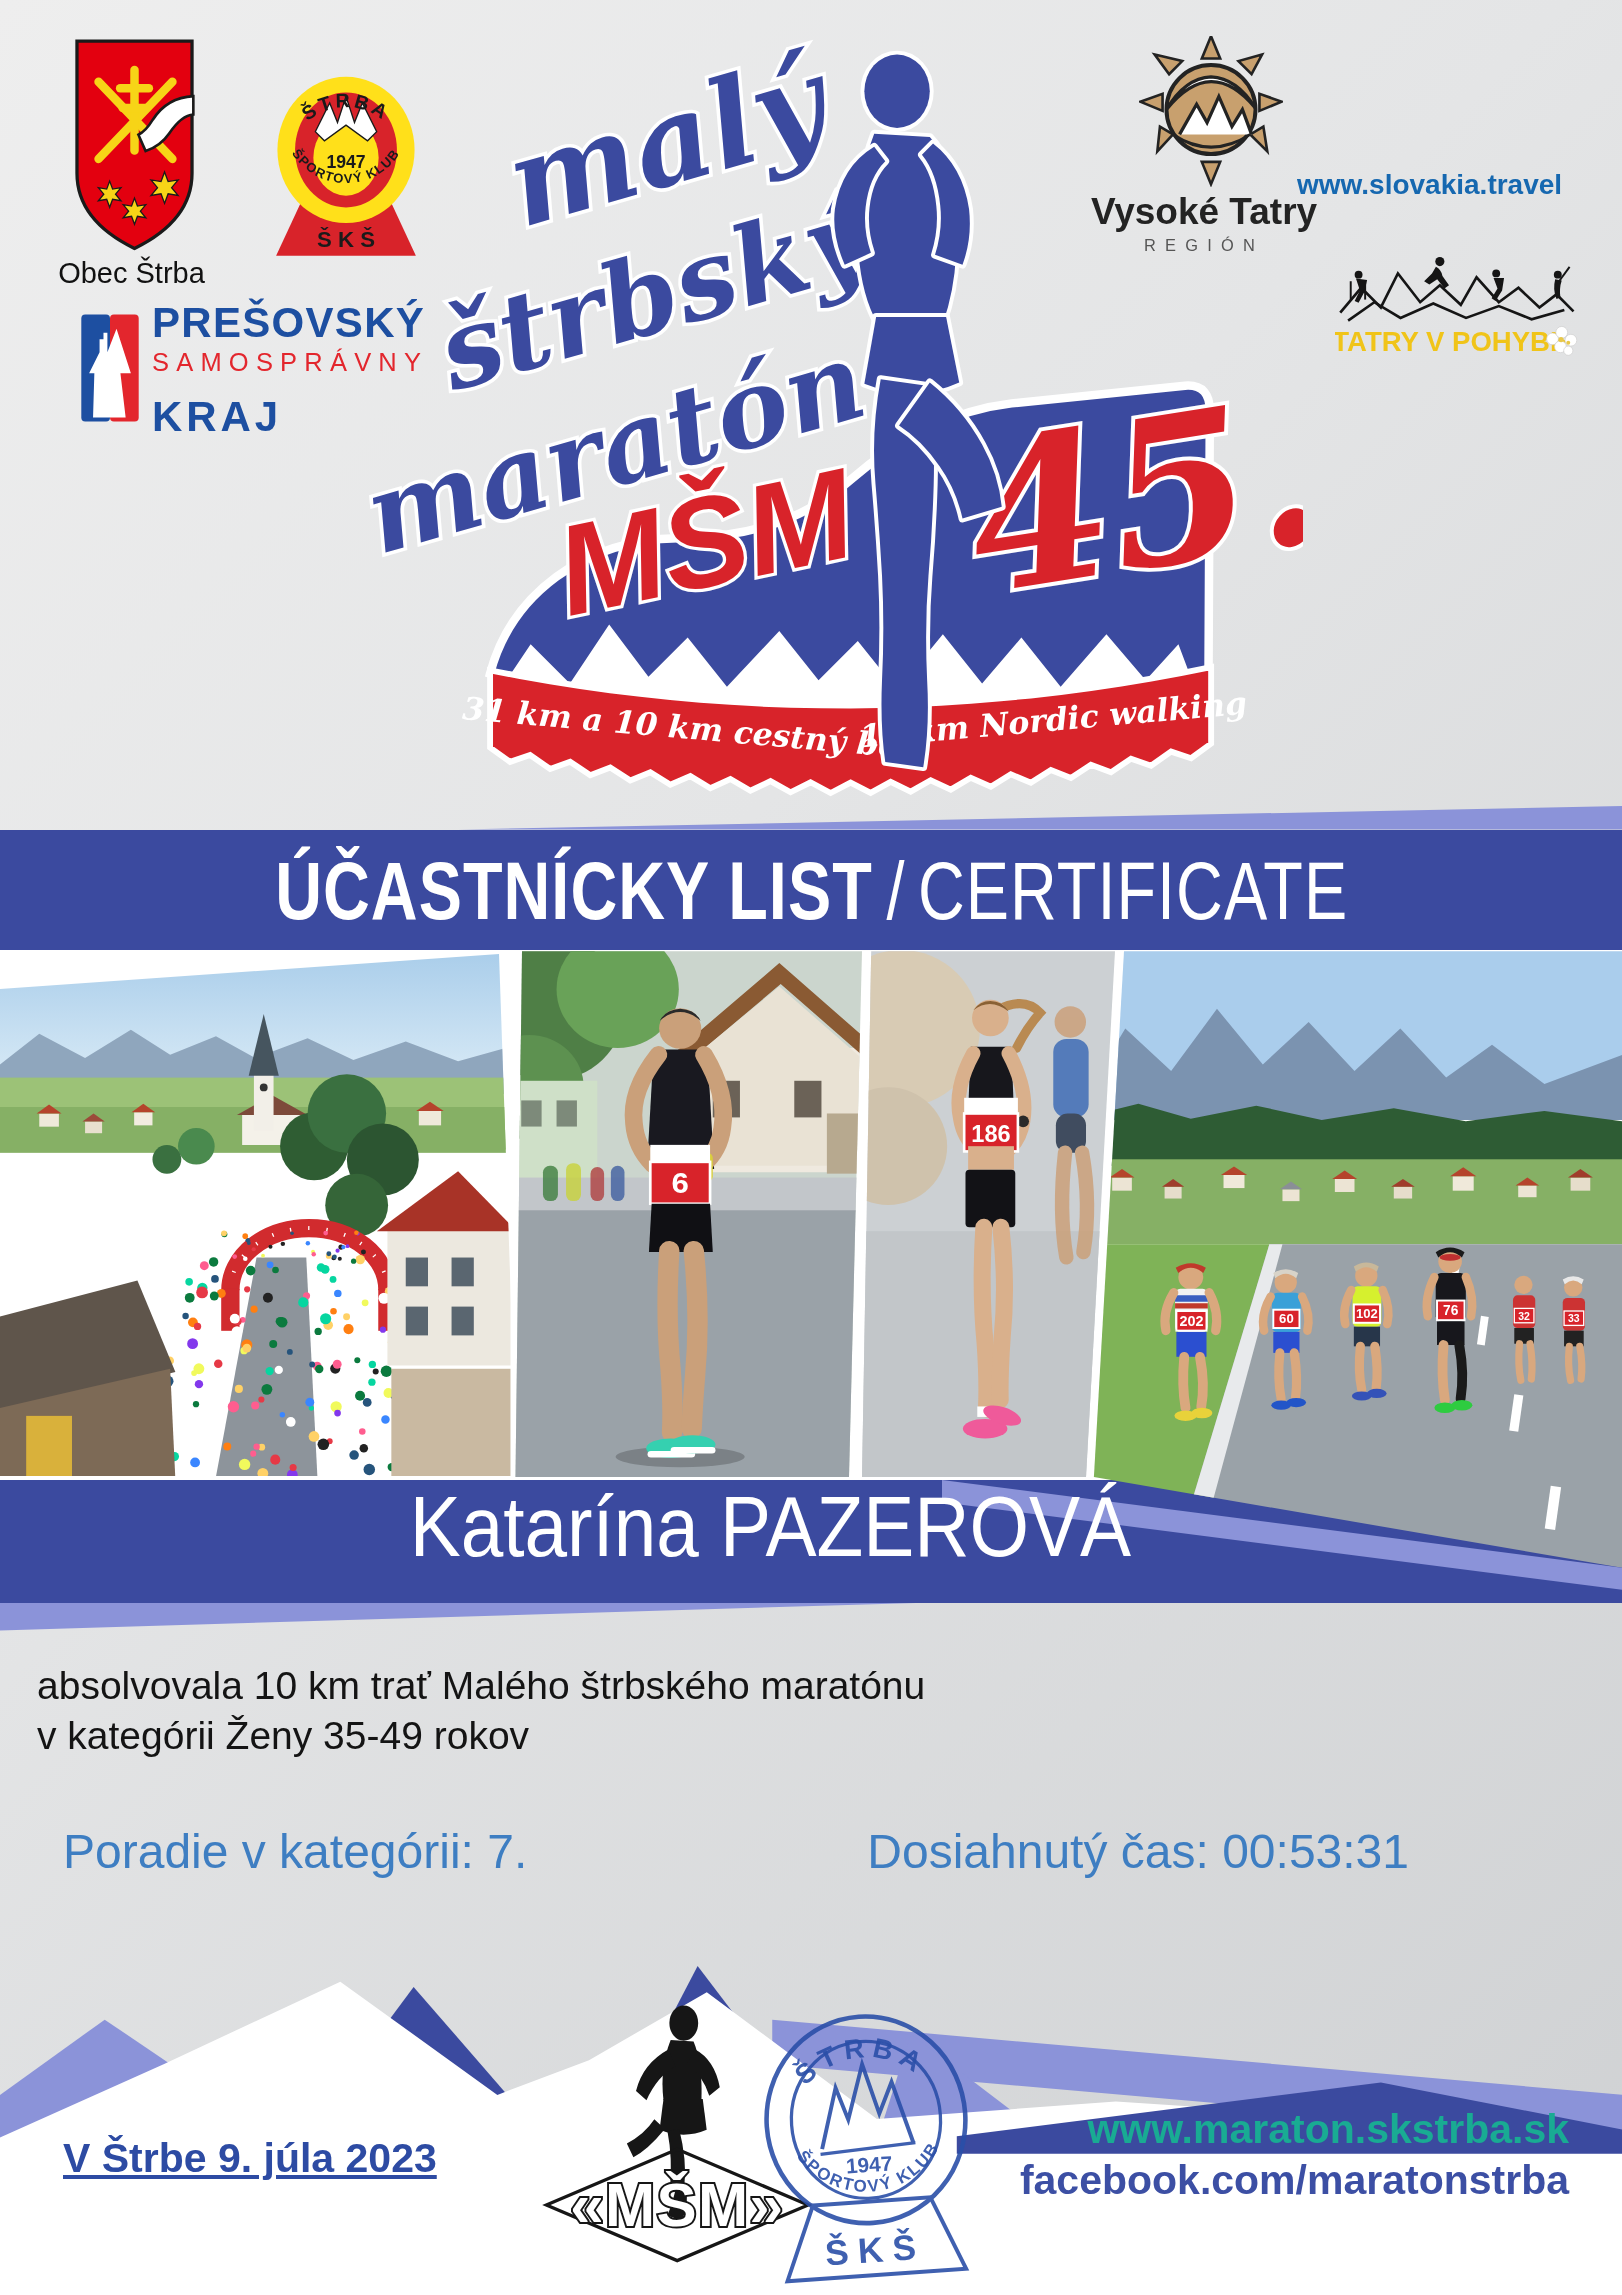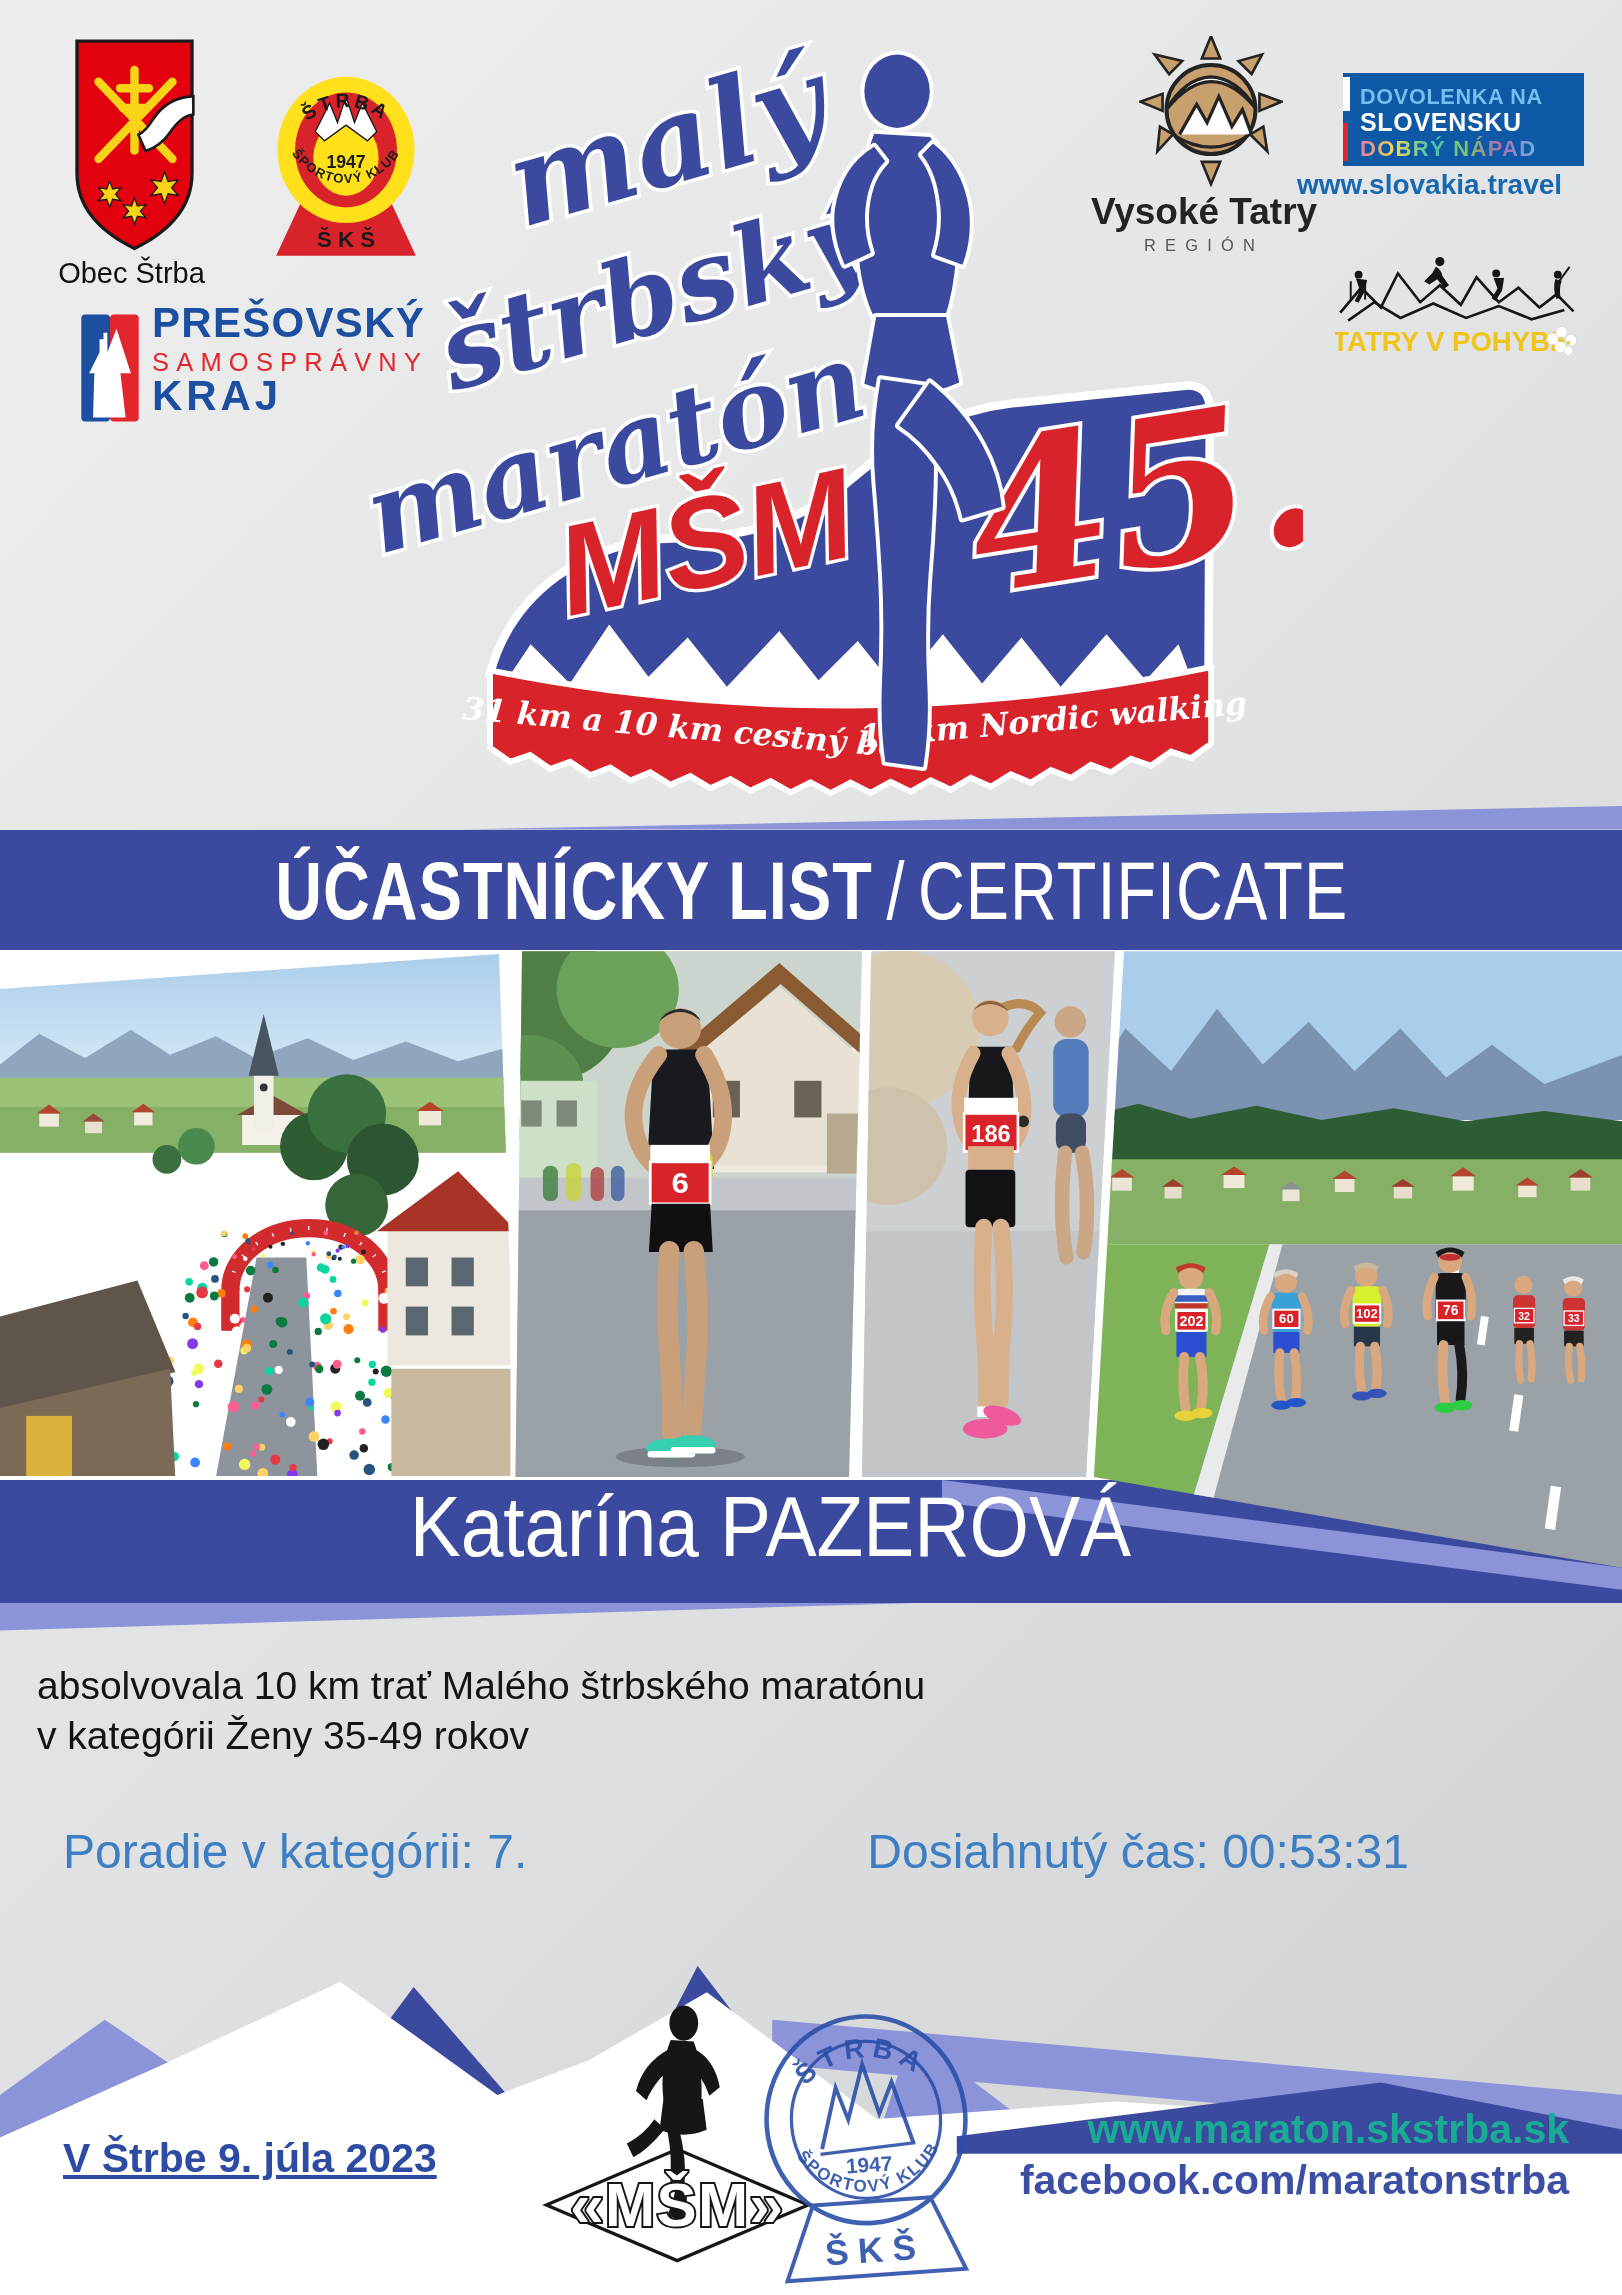--- a/index.html
+++ b/index.html
@@ -7,21 +7,21 @@
         background:linear-gradient(135deg,#eeeeee 0%,#e4e5e6 40%,#cfd1d3 100%);
         font-family:"Liberation Sans",sans-serif;}
   .abs{position:absolute;}
   .nowrap{white-space:nowrap;}
 
   
   .obec-label{left:56px;top:257px;width:151px;text-align:center;font-size:29px;color:#111;}
   .psk-text{left:152px;top:302px;line-height:1;}
   .psk-l1{font-size:42px;font-weight:bold;color:#1d4fa1;letter-spacing:1.3px;}
   .psk-l2{font-size:25.5px;color:#e3262d;letter-spacing:7.2px;margin-top:5.9px;}
-  .psk-l3{font-size:42px;font-weight:bold;color:#1d4fa1;letter-spacing:3.9px;margin-top:0;}
+  .psk-l3{font-size:42px;font-weight:bold;color:#1d4fa1;letter-spacing:3.9px;margin-top:21px;}
   .vt-name{left:1086px;top:191px;width:236px;text-align:center;font-size:37px;font-weight:bold;color:#232323;}
   .vt-region{left:1086px;top:236px;width:236px;text-align:center;font-size:16.4px;letter-spacing:9.2px;color:#555;}
   .dov-box{left:1343px;top:73px;width:241px;height:93px;background:#0d59a5;}
   .dov-l1{position:absolute;left:17px;top:10.5px;font-size:21.6px;font-weight:bold;color:#74bfed;letter-spacing:0.7px;}
   .dov-l2{position:absolute;left:17px;top:35px;font-size:25px;font-weight:bold;color:#ffffff;letter-spacing:0.7px;}
   .dov-l3{position:absolute;left:17px;top:63px;font-size:22px;font-weight:bold;letter-spacing:1.3px;
           background:linear-gradient(90deg,#e87aa0,#f2d94e,#46c3b2,#7cc46a,#b06ab3,#6ab4e8);
           -webkit-background-clip:text;background-clip:text;color:transparent;}
   .dov-sq{position:absolute;left:0;top:3.9px;width:6.5px;height:34px;background:#fff;}
   .dov-red{position:absolute;left:0;bottom:5.2px;width:5.2px;height:38px;background:#e3262d;}
@@ -168,27 +168,20 @@
       </g>
       <circle cx="110" cy="112" r="68" fill="#c8a06e" stroke="#232323" stroke-width="6"></circle>
       <path d="M42,112 Q110,28 178,110 Q150,64 110,62 Q70,64 42,112 Z" fill="#ffffff" stroke="#232323" stroke-width="5"></path>
       <polyline points="62,150 88,104 104,132 122,92 142,138 158,112 172,150" fill="#ffffff" stroke="#232323" stroke-width="5"></polyline>
       <path d="M52,150 Q110,188 170,150 Q140,170 110,170 Q80,170 52,150 Z" fill="#c8a06e" stroke="#232323" stroke-width="4"></path>
     </g>
   </svg>
   <div class="abs vt-name">Vysoké Tatry</div>
   <div class="abs vt-region">REGIÓN</div>
 
-  <div class="abs dov-box">
-    <div class="dov-sq"></div>
-    <div class="dov-red"></div>
-    <div class="dov-l1">DOVOLENKA NA</div>
-    <div class="dov-l2">SLOVENSKU</div>
-    <div class="dov-l3">DOBRÝ NÁPAD</div>
-  </div>
   <div class="abs dov-url">www.slovakia.travel</div>
 
   <svg class="abs" style="left:1335px;top:247px" width="249" height="115" viewBox="0 0 380 175">
     <g stroke="#151515" fill="none" stroke-width="4">
       <polyline points="8,100 40,62 70,92 96,40 130,84 160,58 192,88 216,46 250,84 280,62 312,92 338,72 364,98"></polyline>
       <polyline points="20,112 60,84 100,108 150,86 200,108 250,90 300,110 350,96"></polyline>
     </g>
     <g fill="#151515">
       <circle cx="36" cy="42" r="6"></circle>
         <path d="M32,48 l6,18 -8,16 6,3 9,-17 4,-18 z"></path>

